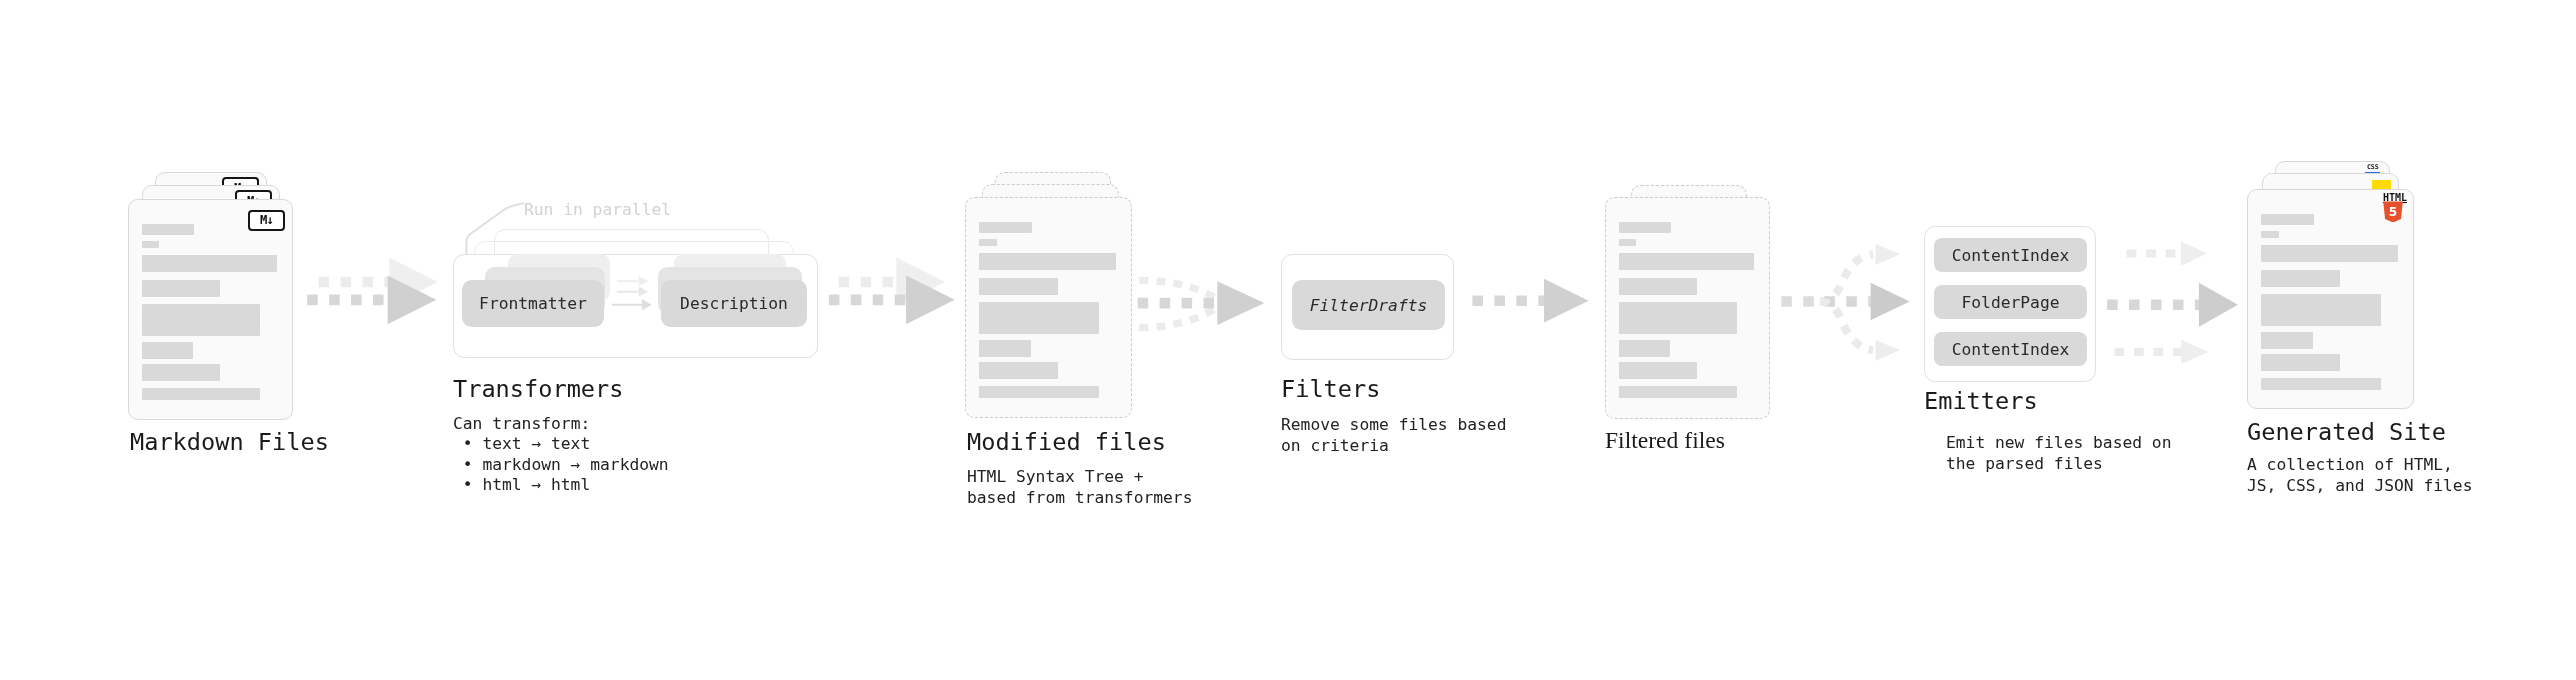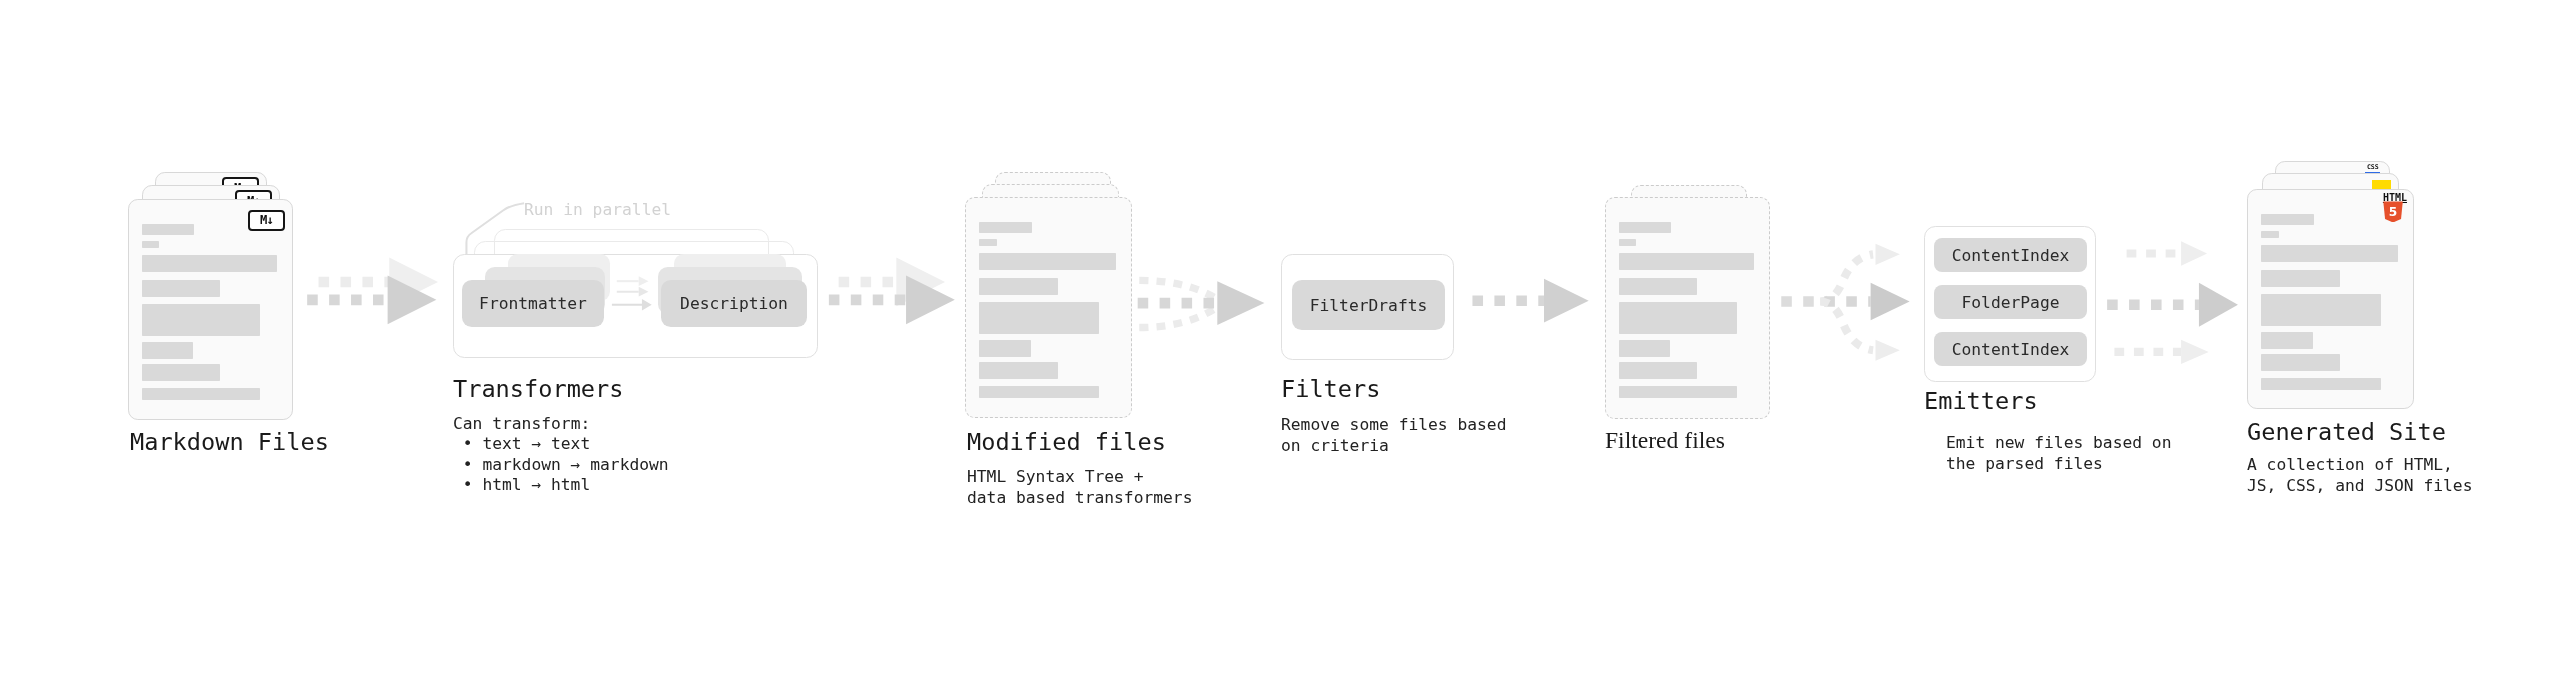--- a/index.html
+++ b/index.html
@@ -118,27 +118,27 @@
           <div class="bar" style="width: 58%; height: 17px; margin-bottom: 7.3px;"></div>
           <div class="bar" style="width: 88%; height: 32px; margin-bottom: 5.7px;"></div>
           <div class="bar" style="width: 38%; height: 17px; margin-bottom: 5.7px;"></div>
           <div class="bar" style="width: 58%; height: 17px; margin-bottom: 6.5px;"></div>
           <div class="bar" style="width: 88%; height: 12.2px; margin-bottom: 0px;"></div>
         </div>
     </div>
     <div class="h" style="left:967px;top:428px;">Modified files</div>
     <div class="sub" style="left:967px;top:466px;">
       <div>HTML Syntax Tree +</div>
-      <div>data based transformers</div>
+      <div>based from transformers</div>
     </div>
   </div>
 
   <div class="abs" style="inset:0;">
     <div class="cont front" style="left:1281px;top:254px;width:173px;height:106px;"></div>
-    <div class="pill" style="left:1292px;top:280px;width:153px;height:50px;">FilterDrafts</div>
+    <div class="pill" style="left:1292px;top:280px;width:153px;height:50px;font-style:italic;">FilterDrafts</div>
     <div class="h" style="left:1281px;top:375px;">Filters</div>
     <div class="sub" style="left:1281px;top:414px;">
       <div>Remove some files based</div>
       <div>on criteria</div>
     </div>
   </div>
 
   <div class="abs" style="inset:0;font-family:Liberation Serif, serif;">
     <div class="doc dashed" style="left:1631px;top:185px;width:116px;height:49px;"></div>
     <div class="doc dashed" style="left:1605px;top:197px;width:165px;height:222px;">

